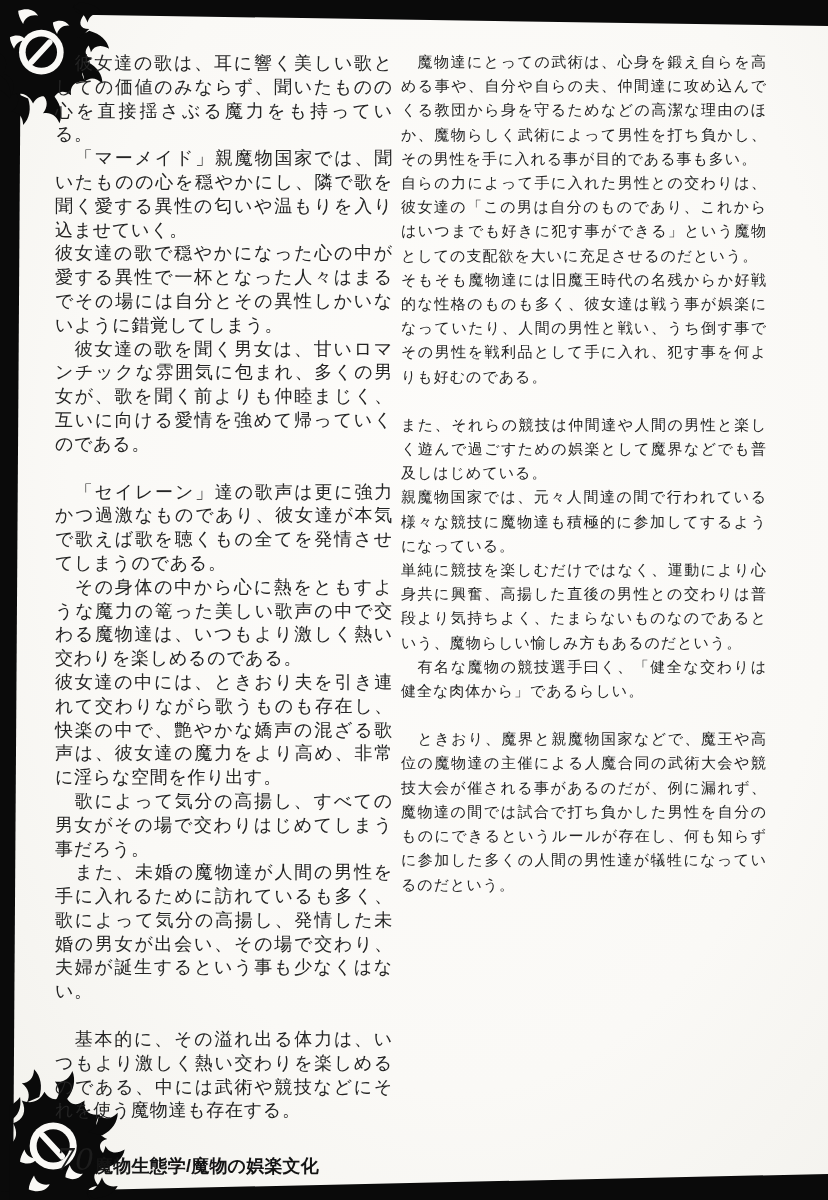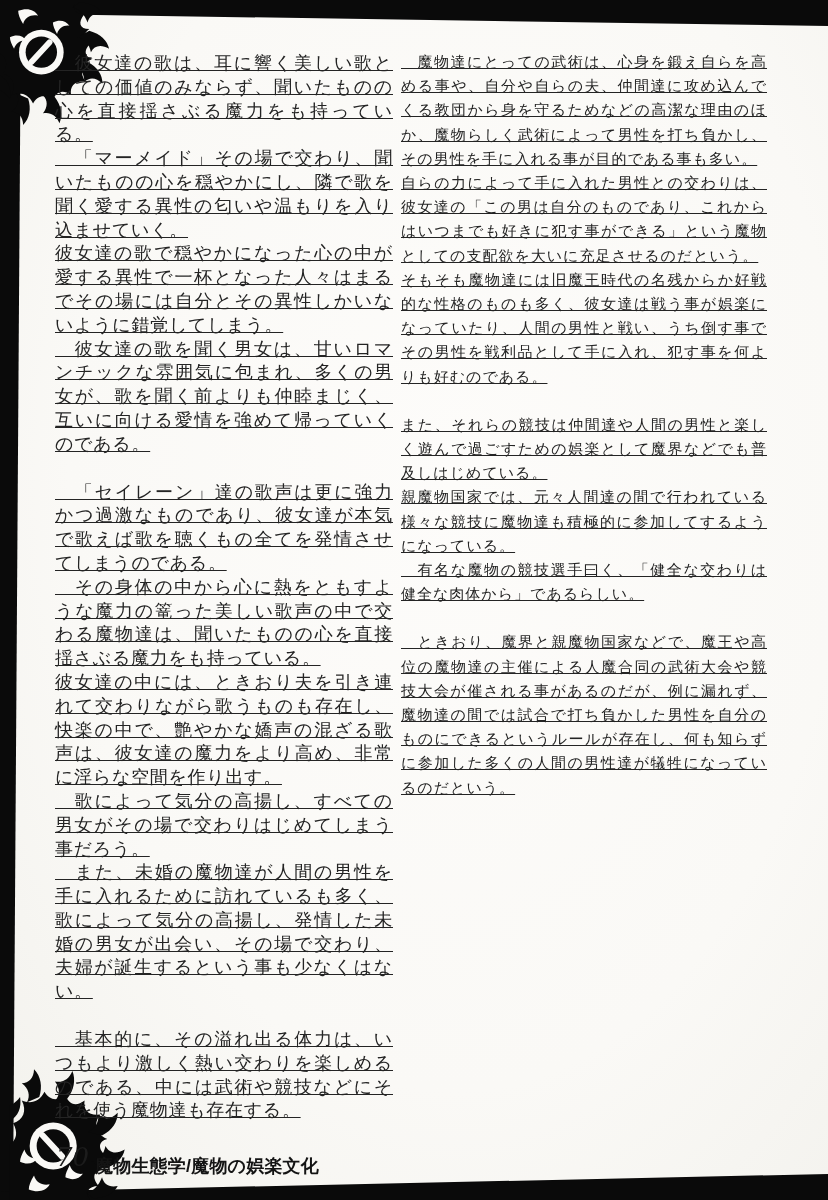--- a/index.html
+++ b/index.html
@@ -34,38 +34,37 @@
   }
   .ornament { position: absolute; line-height: 0; }
   .ornament-tl { left: 0; top: 0; }
   .ornament-bl { left: 0; bottom: 0; transform: scaleY(-1); }
 
   
   .col {
     position: absolute;
     text-align: justify;
     color: #242424;
-    text-decoration: underline;
   }
   .col-left {
     left: 55px; top: 52px; width: 338px;
     font-size: 18px; line-height: 23.8px; letter-spacing: 0.7px;
   }
   .col-right {
     left: 401px; top: 50px; width: 366px;
     font-size: 15px; line-height: 24.2px; letter-spacing: 1px;
   }
   .para { margin: 0; }
   .vgap { height: 24px; }
 
   
   .pageno {
     position: absolute; left: 56px; top: 1142px;
     font-family: "DejaVu Serif", serif;
-    font-style: italic; font-size: 26px; color: #1c1c1c;
+    font-style: italic; font-size: 30px; color: #1c1c1c;
   }
   .section-title {
     position: absolute; left: 95px; top: 1154px;
     font-family: "Liberation Sans", "DejaVu Sans", sans-serif;
     font-weight: 700; font-size: 18px; letter-spacing: 0.2px; color: #141414;
   }
 </style>
 </head>
 <body>
 
@@ -114,40 +113,41 @@
         <path d="M64,26 C72,22 80,24 84,30 C77,29 71,33 69,40 C66,34 64,30 64,26 Z"></path>
         <path d="M12,44 C20,40 28,42 32,48 C25,47 19,51 17,58 C14,52 12,48 12,44 Z"></path>
       </g>
       <circle cx="50" cy="62" r="19" fill="#0a0a0a"></circle>
       <path d="M38,74 L60,50" stroke="#faf9f6" stroke-width="7" stroke-linecap="round" fill="none"></path>
     </svg>
   </div>
 
   <section class="col col-left">
     <p class="para">　彼女達の歌は、耳に響く美しい歌としての価値のみならず、聞いたものの心を直接揺さぶる魔力をも持っている。</p>
-    <p class="para">　「マーメイド」その場で交わり、聞いたものの心を穏やかにし、隣で歌を聞く愛する異性の匂いや温もりを入り込ませていく。</p>
+    <p class="para">　「マーメイド」親魔物国家では、聞いたものの心を穏やかにし、隣で歌を聞く愛する異性の匂いや温もりを入り込ませていく。</p>
     <p class="para">彼女達の歌で穏やかになった心の中が愛する異性で一杯となった人々はまるでその場には自分とその異性しかいないように錯覚してしまう。</p>
     <p class="para">　彼女達の歌を聞く男女は、甘いロマンチックな雰囲気に包まれ、多くの男女が、歌を聞く前よりも仲睦まじく、互いに向ける愛情を強めて帰っていくのである。</p>
     <div class="vgap"></div>
     <p class="para">　「セイレーン」達の歌声は更に強力かつ過激なものであり、彼女達が本気で歌えば歌を聴くもの全てを発情させてしまうのである。</p>
-    <p class="para">　その身体の中から心に熱をともすような魔力の篭った美しい歌声の中で交わる魔物達は、聞いたものの心を直接揺さぶる魔力をも持っている。</p>
+    <p class="para">　その身体の中から心に熱をともすような魔力の篭った美しい歌声の中で交わる魔物達は、いつもより激しく熱い交わりを楽しめるのである。</p>
     <p class="para">彼女達の中には、ときおり夫を引き連れて交わりながら歌うものも存在し、快楽の中で、艶やかな嬌声の混ざる歌声は、彼女達の魔力をより高め、非常に淫らな空間を作り出す。</p>
     <p class="para">　歌によって気分の高揚し、すべての男女がその場で交わりはじめてしまう事だろう。</p>
     <p class="para">　また、未婚の魔物達が人間の男性を手に入れるために訪れているも多く、歌によって気分の高揚し、発情した未婚の男女が出会い、その場で交わり、夫婦が誕生するという事も少なくはない。</p>
     <div class="vgap"></div>
     <p class="para">　基本的に、その溢れ出る体力は、いつもより激しく熱い交わりを楽しめるのである、中には武術や競技などにそれを使う魔物達も存在する。</p>
   </section>
 
   <section class="col col-right">
     <p class="para">　魔物達にとっての武術は、心身を鍛え自らを高める事や、自分や自らの夫、仲間達に攻め込んでくる教団から身を守るためなどの高潔な理由のほか、魔物らしく武術によって男性を打ち負かし、その男性を手に入れる事が目的である事も多い。</p>
     <p class="para">自らの力によって手に入れた男性との交わりは、彼女達の「この男は自分のものであり、これからはいつまでも好きに犯す事ができる」という魔物としての支配欲を大いに充足させるのだという。</p>
     <p class="para">そもそも魔物達には旧魔王時代の名残からか好戦的な性格のものも多く、彼女達は戦う事が娯楽になっていたり、人間の男性と戦い、うち倒す事でその男性を戦利品として手に入れ、犯す事を何よりも好むのである。</p>
     <div class="vgap"></div>
     <p class="para">また、それらの競技は仲間達や人間の男性と楽しく遊んで過ごすための娯楽として魔界などでも普及しはじめている。</p>
     <p class="para">親魔物国家では、元々人間達の間で行われている様々な競技に魔物達も積極的に参加してするようになっている。</p>
+    <p class="para">単純に競技を楽しむだけではなく、運動により心身共に興奮、高揚した直後の男性との交わりは普段より気持ちよく、たまらないものなのであるという、魔物らしい愉しみ方もあるのだという。</p>
     <p class="para">　有名な魔物の競技選手曰く、「健全な交わりは健全な肉体から」であるらしい。</p>
     <div class="vgap"></div>
     <p class="para">　ときおり、魔界と親魔物国家などで、魔王や高位の魔物達の主催による人魔合同の武術大会や競技大会が催される事があるのだが、例に漏れず、魔物達の間では試合で打ち負かした男性を自分のものにできるというルールが存在し、何も知らずに参加した多くの人間の男性達が犠牲になっているのだという。</p>
   </section>
 
   <span class="pageno">70</span>
   <span class="section-title">魔物生態学/魔物の娯楽文化</span>
 
 </main>
 

